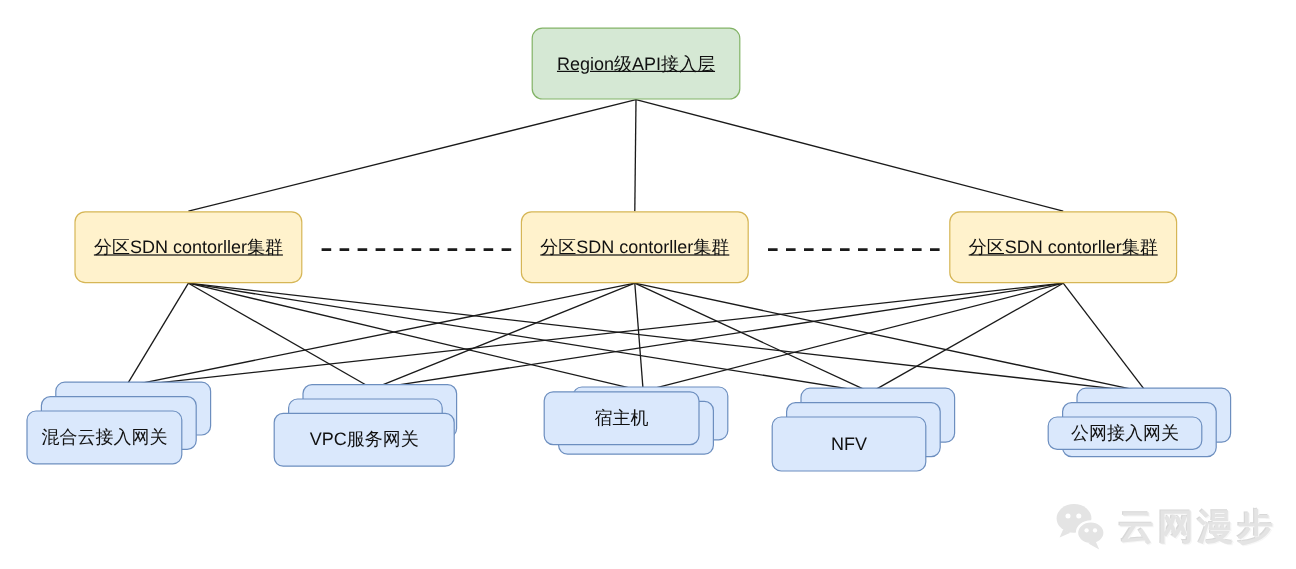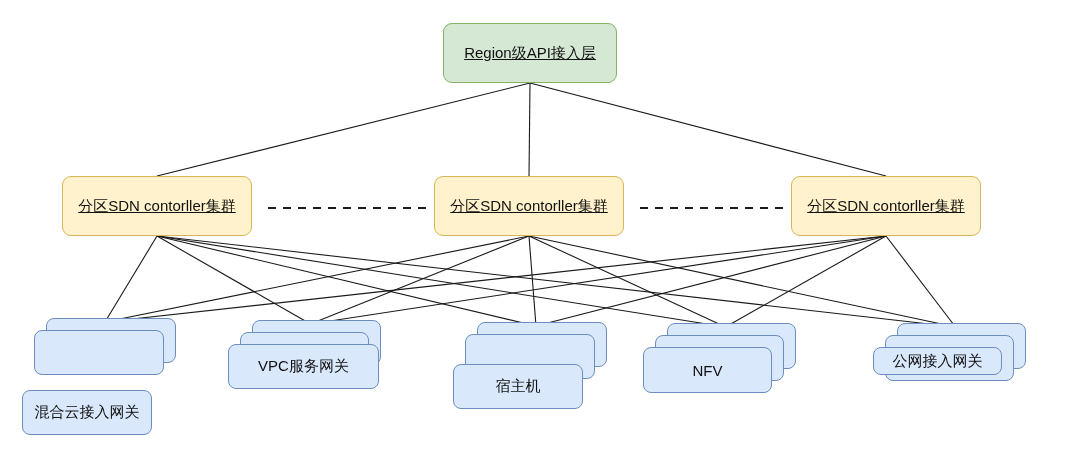--- a/index.html
+++ b/index.html
@@ -80,38 +80,55 @@
         <span>分区SDN contorller集群</span>
       </div>
       <div class="node" style="left: 434px; top: 176px; width: 190px; height: 60px; background: rgb(255, 242, 204); border: 1.5px solid rgb(214, 182, 86);">
         <span>分区SDN contorller集群</span>
       </div>
       <div class="node" style="left: 791px; top: 176px; width: 190px; height: 60px; background: rgb(255, 242, 204); border: 1.5px solid rgb(214, 182, 86);">
         <span>分区SDN contorller集群</span>
       </div>
       <div class="layer" style="left: 46px; top: 318px; width: 130px; height: 45px; background: rgb(218, 232, 252); border: 1.5px solid rgb(108, 142, 191);"></div>
       <div class="layer" style="left: 34px; top: 330px; width: 130px; height: 45px; background: rgb(218, 232, 252); border: 1.5px solid rgb(108, 142, 191);"></div>
-      <div class="layer front" style="left: 22px; top: 342px; width: 130px; height: 45px; background: rgb(218, 232, 252); border: 1.5px solid rgb(108, 142, 191); margin-top: 48px;">
+      <div class="layer front" style="left: 22px; top: 342px; width: 130px; height: 45px; background: rgb(218, 232, 252); border: 1.5px solid rgb(108, 142, 191);">
         <span>混合云接入网关</span>
       </div>
       <div class="layer" style="left: 252px; top: 320px; width: 129px; height: 45px; background: rgb(218, 232, 252); border: 1.5px solid rgb(108, 142, 191);"></div>
       <div class="layer" style="left: 240px; top: 332px; width: 129px; height: 45px; background: rgb(218, 232, 252); border: 1.5px solid rgb(108, 142, 191);"></div>
       <div class="layer front" style="left: 228px; top: 344px; width: 151px; height: 45px; background: rgb(218, 232, 252); border: 1.5px solid rgb(108, 142, 191);">
         <span>VPC服务网关</span>
       </div>
       <div class="layer" style="left: 477px; top: 322px; width: 130px; height: 45px; background: rgb(218, 232, 252); border: 1.5px solid rgb(108, 142, 191);"></div>
       <div class="layer" style="left: 465px; top: 334px; width: 130px; height: 45px; background: rgb(218, 232, 252); border: 1.5px solid rgb(108, 142, 191);"></div>
-      <div class="layer front" style="left: 453px; top: 364px; width: 130px; height: 45px; background: rgb(218, 232, 252); border: 1.5px solid rgb(108, 142, 191);">
+      <div class="layer front" style="left: 453px; top: 326px; width: 130px; height: 45px; background: rgb(218, 232, 252); border: 1.5px solid rgb(108, 142, 191);">
         <span>宿主机</span>
       </div>
       <div class="layer" style="left: 667px; top: 323px; width: 129px; height: 46px; background: rgb(218, 232, 252); border: 1.5px solid rgb(108, 142, 191);"></div>
       <div class="layer" style="left: 655px; top: 335px; width: 129px; height: 46px; background: rgb(218, 232, 252); border: 1.5px solid rgb(108, 142, 191);"></div>
       <div class="layer front" style="left: 643px; top: 347px; width: 129px; height: 46px; background: rgb(218, 232, 252); border: 1.5px solid rgb(108, 142, 191);">
         <span>NFV</span>
       </div>
       <div class="layer" style="left: 897px; top: 323px; width: 129px; height: 46px; background: rgb(218, 232, 252); border: 1.5px solid rgb(108, 142, 191);"></div>
       <div class="layer" style="left: 885px; top: 335px; width: 129px; height: 46px; background: rgb(218, 232, 252); border: 1.5px solid rgb(108, 142, 191);"></div>
       <div class="layer front" style="left: 873px; top: 347px; width: 129px; height: 28px; background: rgb(218, 232, 252); border: 1.5px solid rgb(108, 142, 191);">
         <span>公网接入网关</span>
       </div>
     </div>
 
+  <div class="watermark">
+    <svg width="44" height="42" viewBox="0 0 44 42">
+      <g fill="#e4e4e4">
+        <ellipse cx="16" cy="14" rx="14.5" ry="12"></ellipse>
+        <path d="M7 23 L4 30 L13 26 Z"></path>
+        <ellipse cx="30" cy="26" rx="11.5" ry="9.5" stroke="#ffffff" stroke-width="2"></ellipse>
+        <path d="M34 33 L37 40 L28 35 Z"></path>
+      </g>
+      <g fill="#ffffff">
+        <circle cx="11" cy="12" r="2.1"></circle>
+        <circle cx="20" cy="12" r="2.1"></circle>
+        <circle cx="26.5" cy="24" r="1.8"></circle>
+        <circle cx="33.5" cy="24" r="1.8"></circle>
+      </g>
+    </svg>
+    <span class="watermark-text">云网漫步</span>
+  </div>
 </div>
 
 </body></html>

